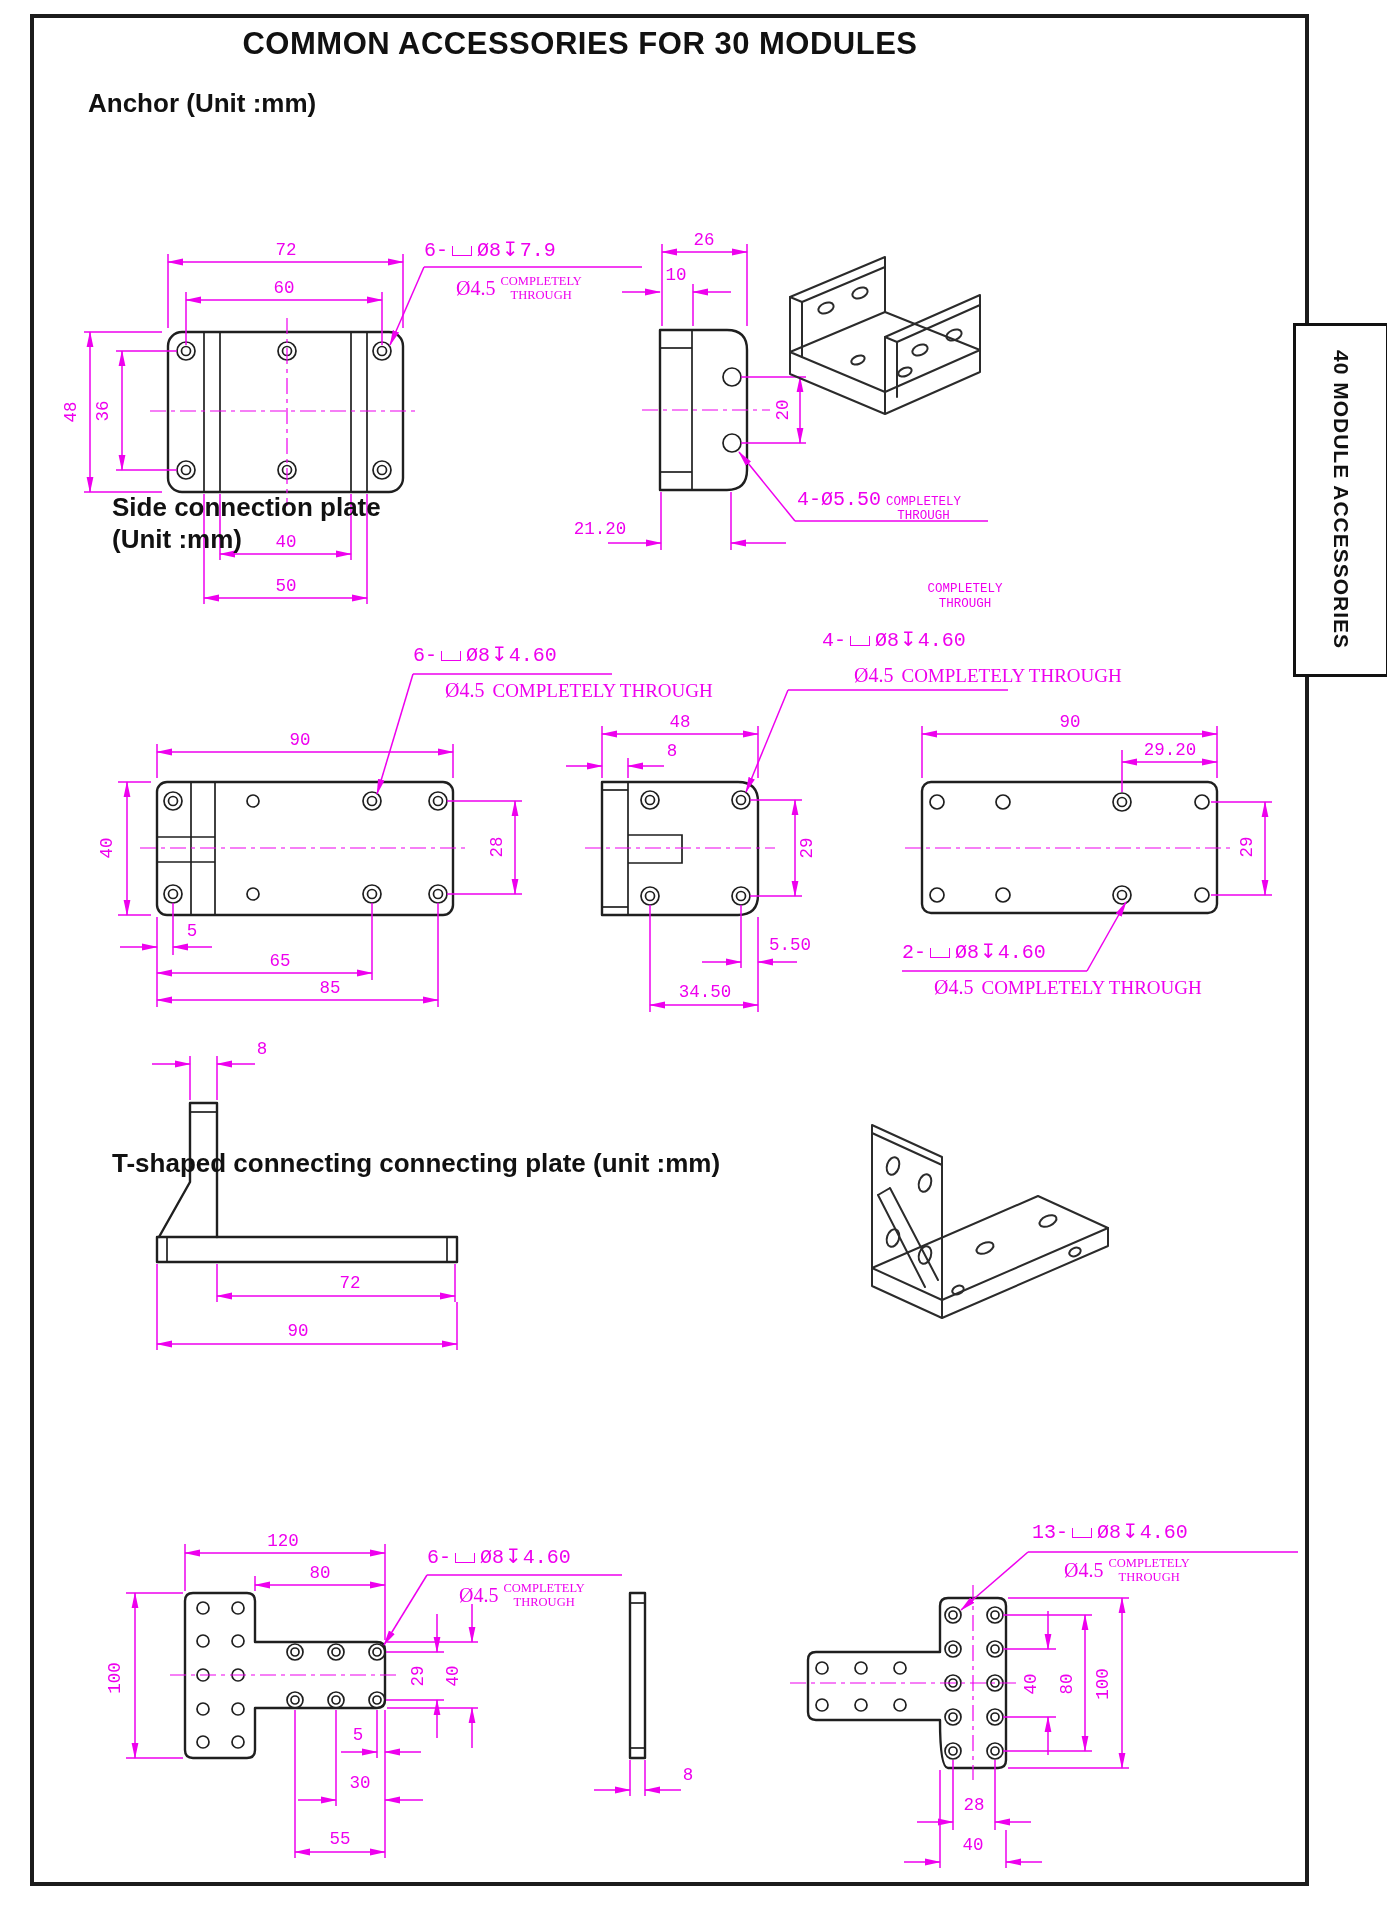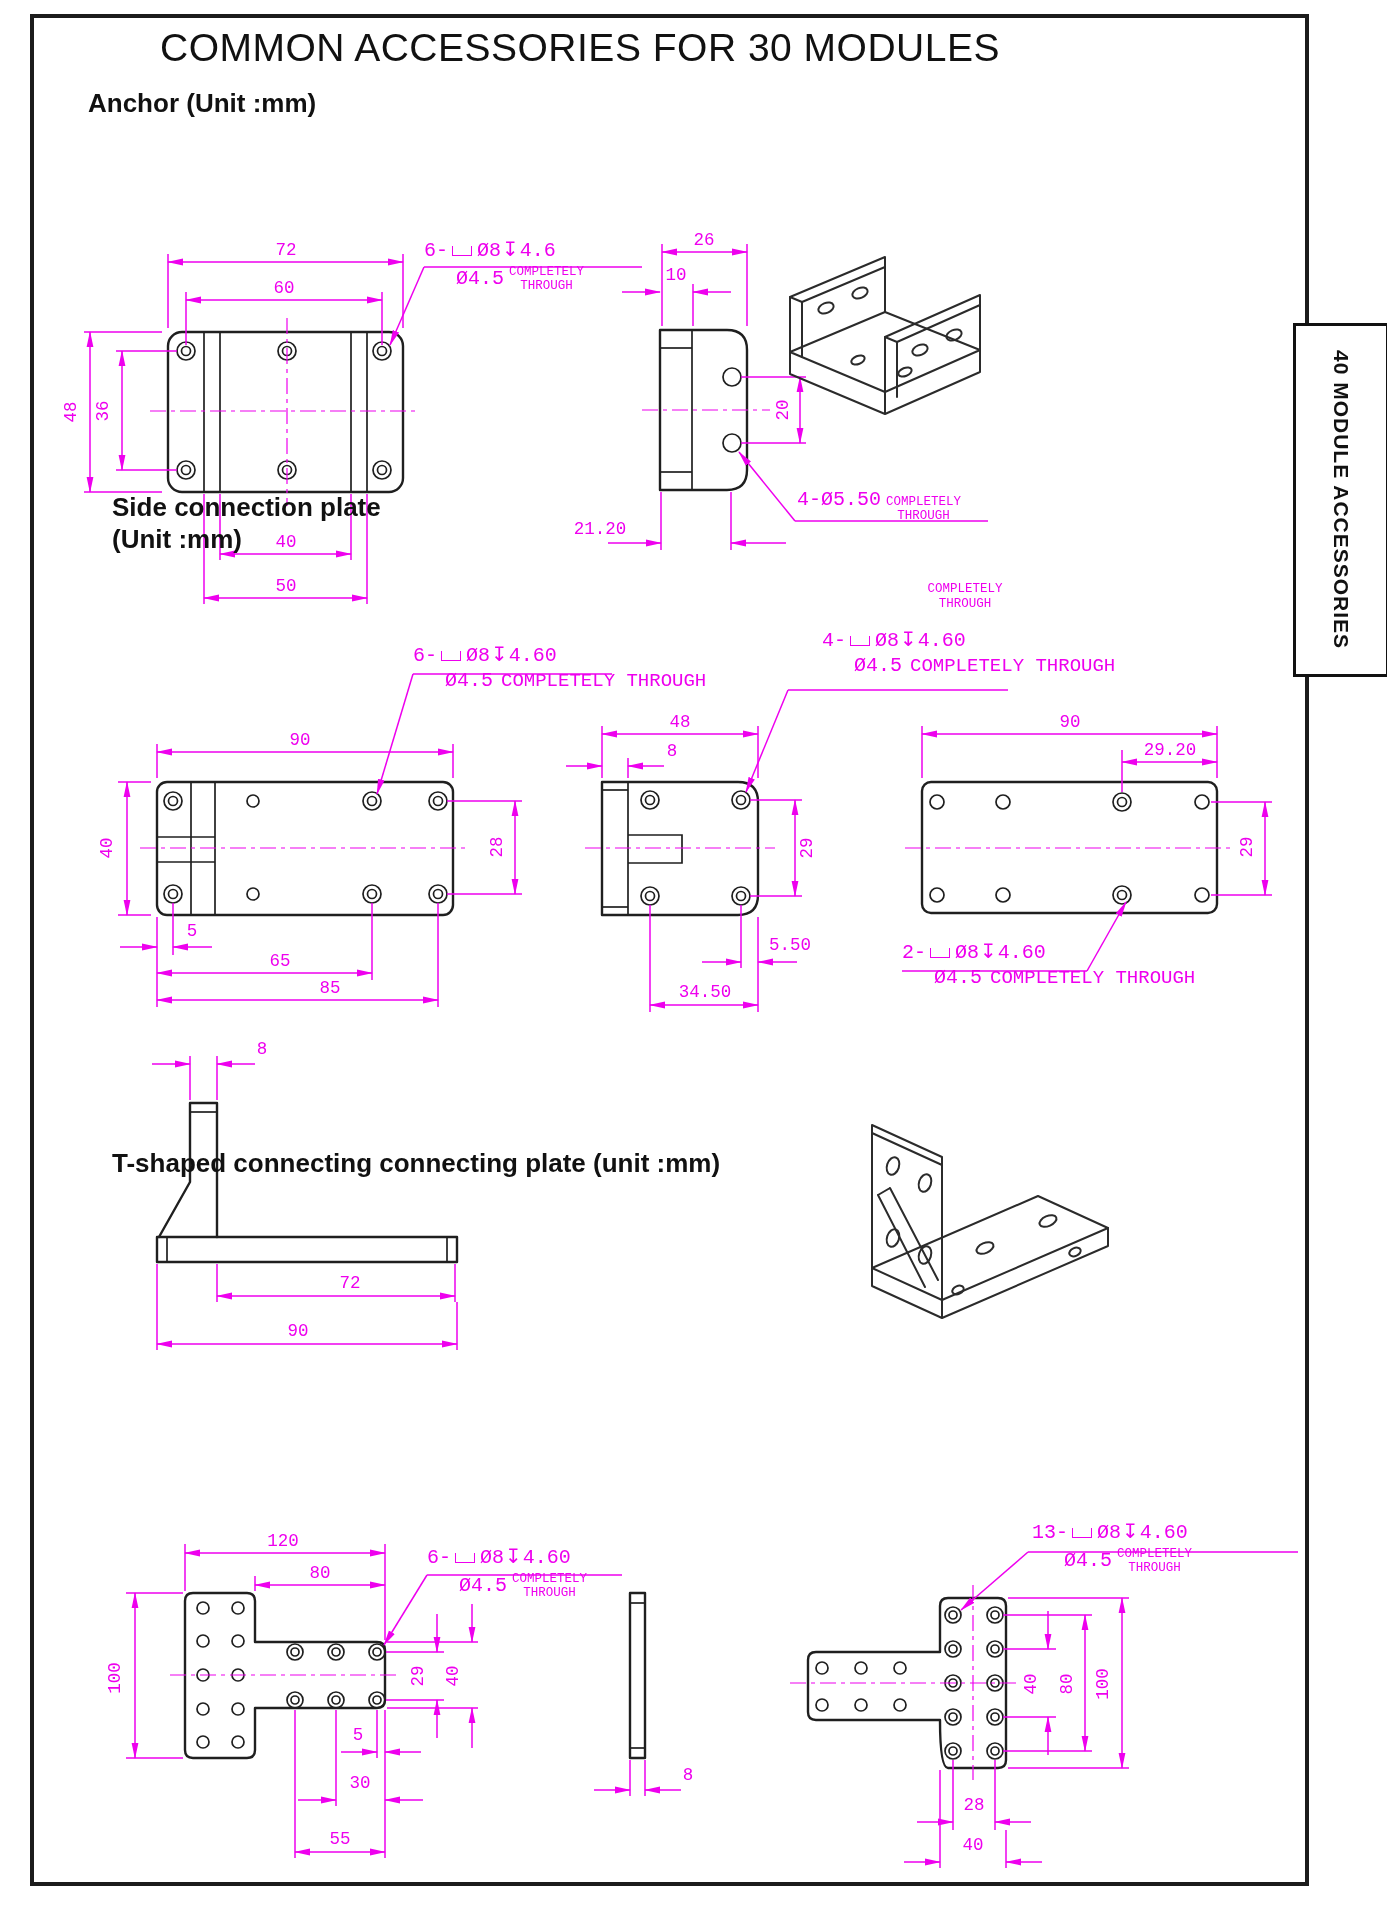--- a/index.html
+++ b/index.html
@@ -1,40 +1,40 @@
 <!DOCTYPE html>
 <html><head>
 <meta charset="utf-8">
 <style>
   html,body{margin:0;padding:0;background:#ffffff;}
   #page{position:relative;width:1387px;height:1920px;background:#fff;overflow:hidden;
         font-family:"Liberation Sans",sans-serif;}
   #frame{position:absolute;left:30px;top:14px;width:1271px;height:1864px;border:4px solid #1c1c1c;background:#fff;}
   #drawing{position:absolute;left:0;top:0;z-index:2;}
   .htext{position:absolute;z-index:3;color:#111;}
-  #title{left:40px;top:26px;width:1080px;text-align:center;font-size:39px;font-weight:normal;letter-spacing:.5px;}
+  #title{left:40px;top:26px;width:1080px;text-align:center;font-size:31px;font-weight:bold;letter-spacing:.5px;}
   .sec-h{font-weight:bold;font-size:26px;line-height:1.22;}
   #h-anchor{left:88px;top:88px;}
   #h-side{left:112px;top:492px;}
   #h-t{left:112px;top:1148px;}
   #side-tab{position:absolute;left:1293px;top:323px;width:90px;height:348px;z-index:4;
             border:3px solid #111;background:#fff;display:flex;align-items:center;justify-content:center;}
   #side-tab span{writing-mode:vertical-rl;font-size:21px;font-weight:bold;letter-spacing:1px;color:#111;white-space:nowrap;}
   
   .bl{stroke:#1f1f1f;stroke-width:2.4;fill:none;stroke-linejoin:round;stroke-linecap:round;}
   .bt{stroke:#1f1f1f;stroke-width:1.7;fill:none;}
   .iso{stroke:#2b2b2b;stroke-width:2;fill:none;stroke-linejoin:round;stroke-linecap:round;}
   .ml{stroke:#ee00ee;stroke-width:1.5;fill:none;}
   .cl{stroke:#ee00ee;stroke-width:1.2;fill:none;stroke-dasharray:16 5 4 5;}
   .dt{fill:#ee00ee;font-family:"Liberation Mono","DejaVu Sans Mono",monospace;font-size:17.5px;}
   
   .callout{position:absolute;z-index:3;color:#ee00ee;line-height:1.12;white-space:nowrap;
            font-family:"Liberation Mono","DejaVu Sans Mono",monospace;}
   .co-l1{font-size:20px;display:flex;align-items:baseline;}
-  .co-l2{font-size:20px;display:flex;align-items:center;margin-left:32px;margin-top:3px;}
+  .co-l2{font-size:20px;display:flex;align-items:center;margin-left:32px;margin-top:12px;font-family:Liberation Serif, serif;}
   .stack{display:inline-flex;flex-direction:column;font-size:12.5px;line-height:1.12;margin-left:5px;text-align:center;}
   .inline-note{font-size:19px;margin-left:8px;}
   .cbore-sym{display:inline-block;width:18px;height:9px;border:1.9px solid #ee00ee;border-top:none;margin:0 5px 2px 4px;}
   .depth-sym{margin:0 1px;font-family:"DejaVu Sans",sans-serif;}
   .floatnote{position:absolute;z-index:3;color:#ee00ee;font-size:12.5px;line-height:1.2;text-align:center;
              font-family:"Liberation Mono","DejaVu Sans Mono",monospace;}
 </style>
 </head>
 <body>
 
@@ -472,21 +472,21 @@
   <div id="side-tab">
     <span>40 MODULE ACCESSORIES</span>
   </div>
 
   <div class="callout" style="left:424px;top:238px;">
     <div class="co-l1">
       <span>6-</span>
         <span class="cbore-sym"></span>
         <span>Ø8</span>
         <span class="depth-sym">↧</span>
-        <span>4.6</span>
+        <span>7.9</span>
     </div>
     <div class="co-l2">
       <span>Ø4.5</span>
       <span class="stack">
           <span>COMPLETELY</span>
           <span>THROUGH</span>
         </span>
     </div>
   </div>
 

